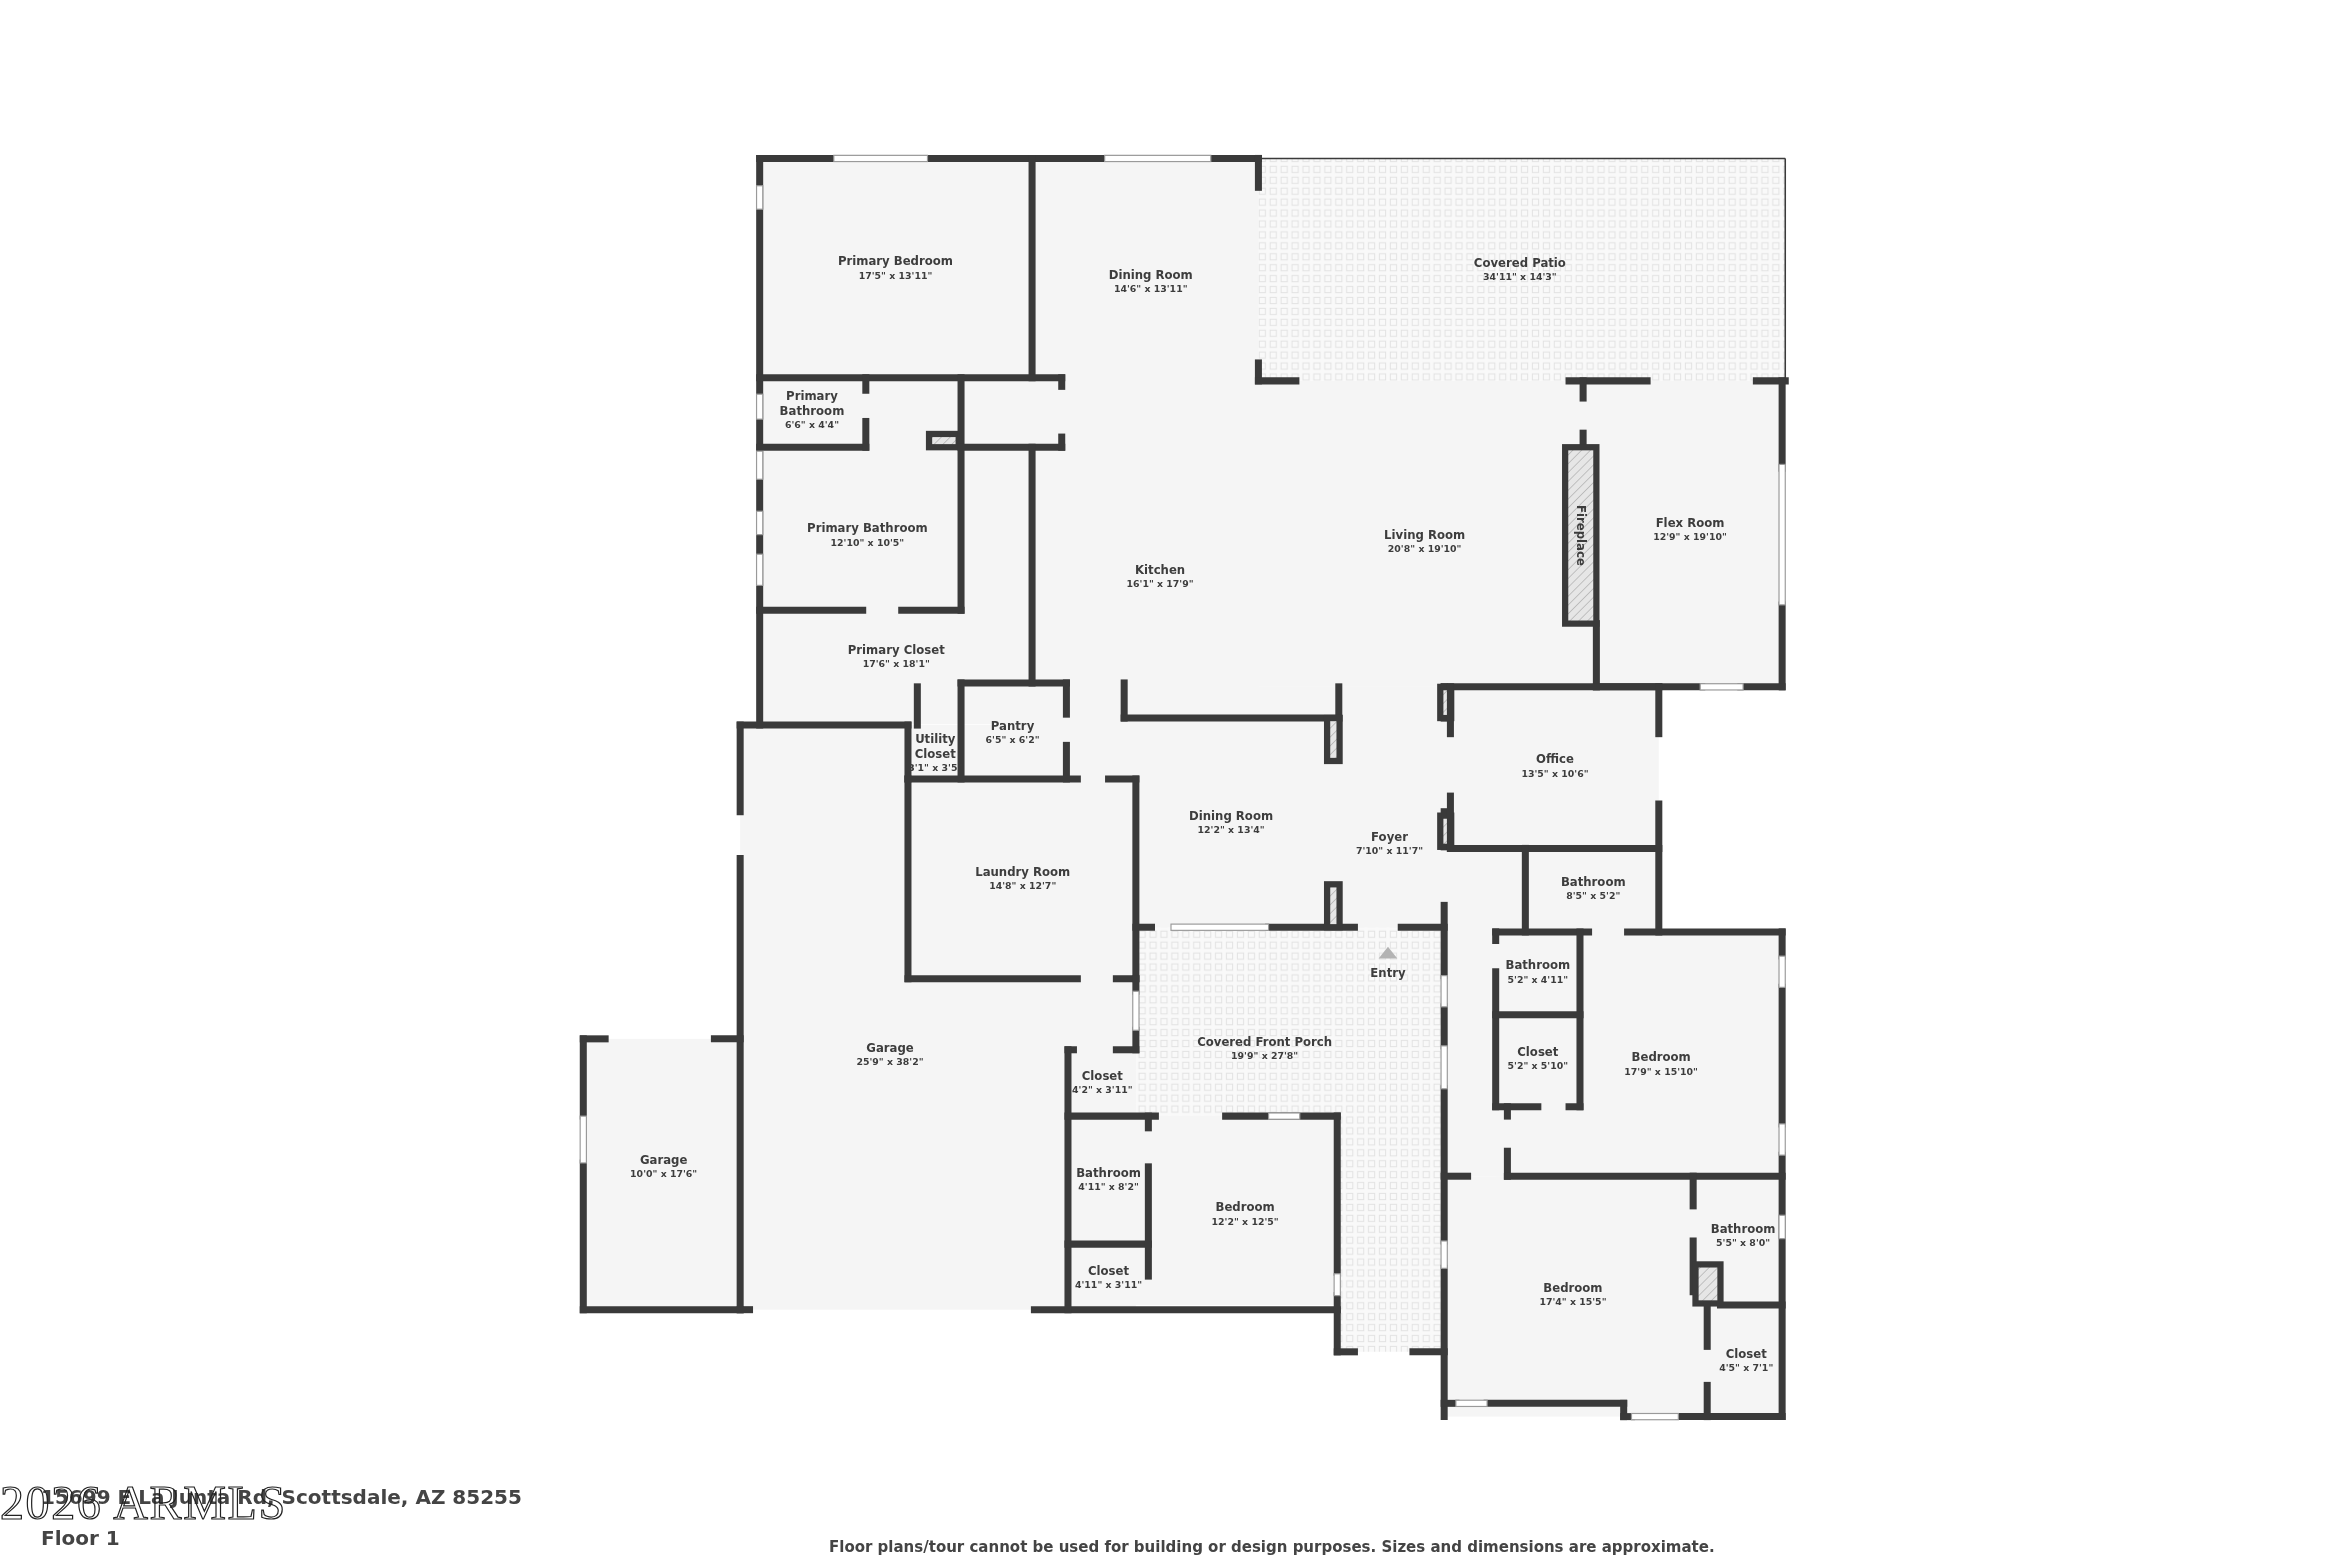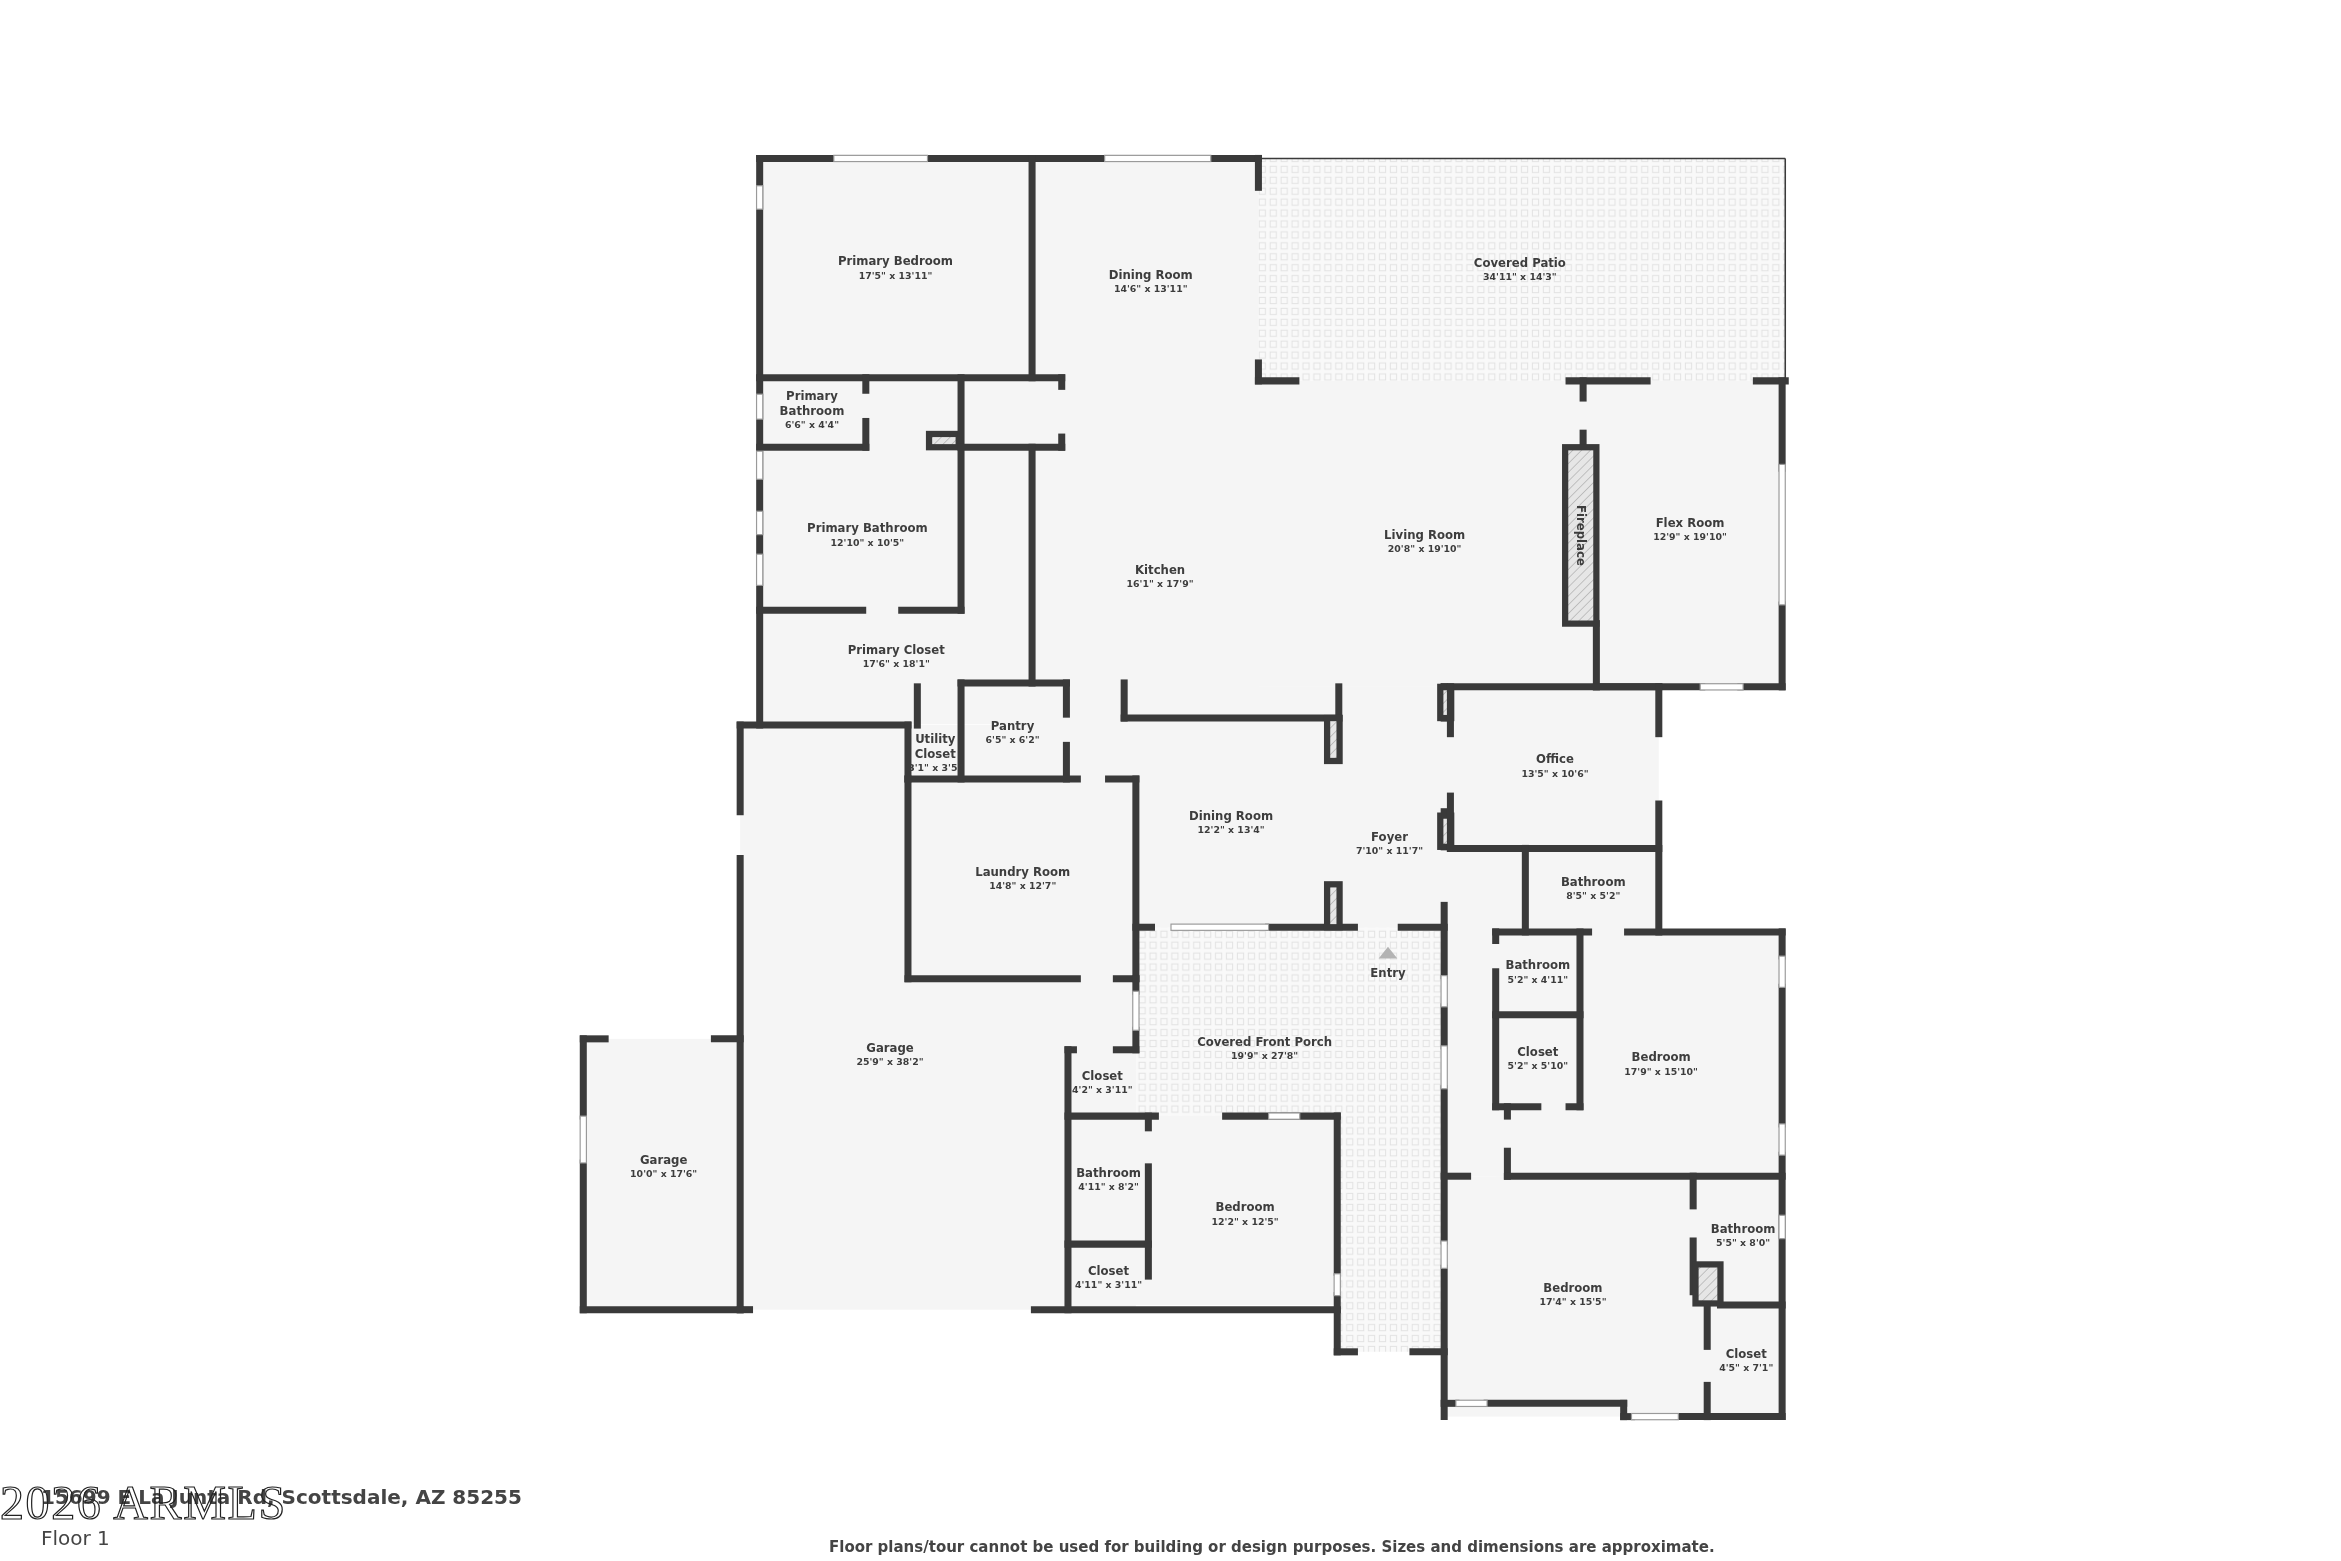--- a/index.html
+++ b/index.html
@@ -7,21 +7,21 @@
   #plan { position: absolute; left: 0; top: 0; width: 2342px; height: 1561px; }
   .room-fill { fill: #f5f5f5; }
   .patio-fill { fill: url(#tile); }
   .wall { stroke: #3a3a3a; stroke-width: 9; fill: none; stroke-linecap: square; }
   .thin { stroke: #3a3a3a; stroke-width: 2; fill: none; }
   .win { fill: #ffffff; stroke: #9a9a9a; stroke-width: 1.5; }
   .room-name { font-size: 15px; font-weight: bold; fill: #3d3d3d; text-anchor: middle; }
   .room-dim { font-size: 12px; fill: #3d3d3d; text-anchor: middle; font-weight: bold; }
   .hatch { fill: url(#hatch); stroke: #3a3a3a; stroke-width: 8; }
   .footer-address { position: absolute; left: 41px; top: 1485px; font-size: 20px; font-weight: bold; color: #444; }
-  .footer-floor { position: absolute; left: 41px; top: 1526px; font-size: 20px; font-weight: normal; color: #444; }
+  .footer-floor { position: absolute; left: 41px; top: 1526px; font-size: 20px; font-weight: bold; color: #444; }
   .watermark { position: absolute; left: 0; top: 1475px; font-size: 48px; color: transparent; -webkit-text-stroke: 1.2px #222; font-family: Liberation Serif, serif; letter-spacing: 1.6px; pointer-events: none; }
   .disclaimer { position: absolute; left: 817px; top: 1538px; font-size: 15px; font-weight: bold; color: #444; margin-left: 12px; }
   .fireplace-label { font-size: 15px; font-weight: bold; fill: #3d3d3d; text-anchor: middle; }
   .entry-label { font-size: 15px; font-weight: bold; fill: #3d3d3d; text-anchor: middle; }
 </style>
 </head>
 <body>
 
 <svg id="plan" viewBox="0 0 3000 2000" xmlns="http://www.w3.org/2000/svg">
   <defs>

